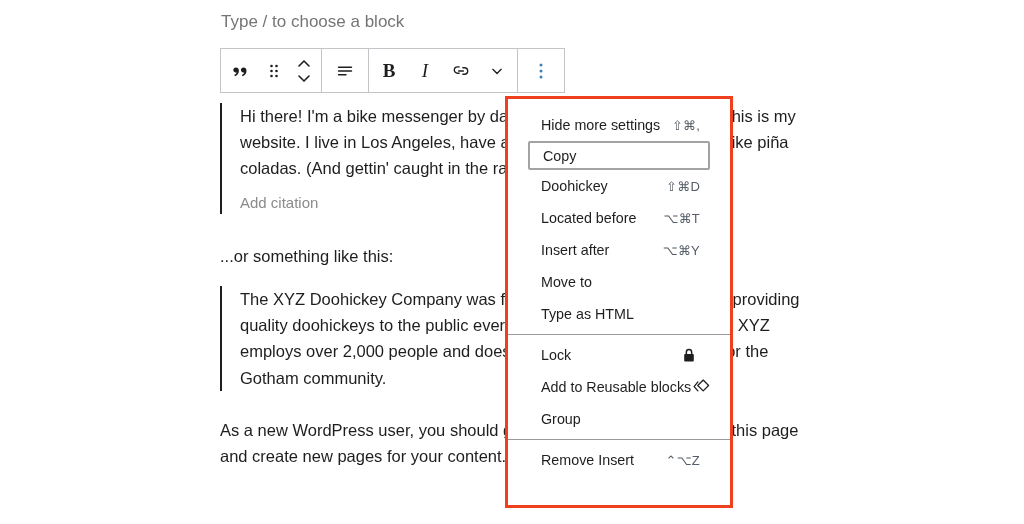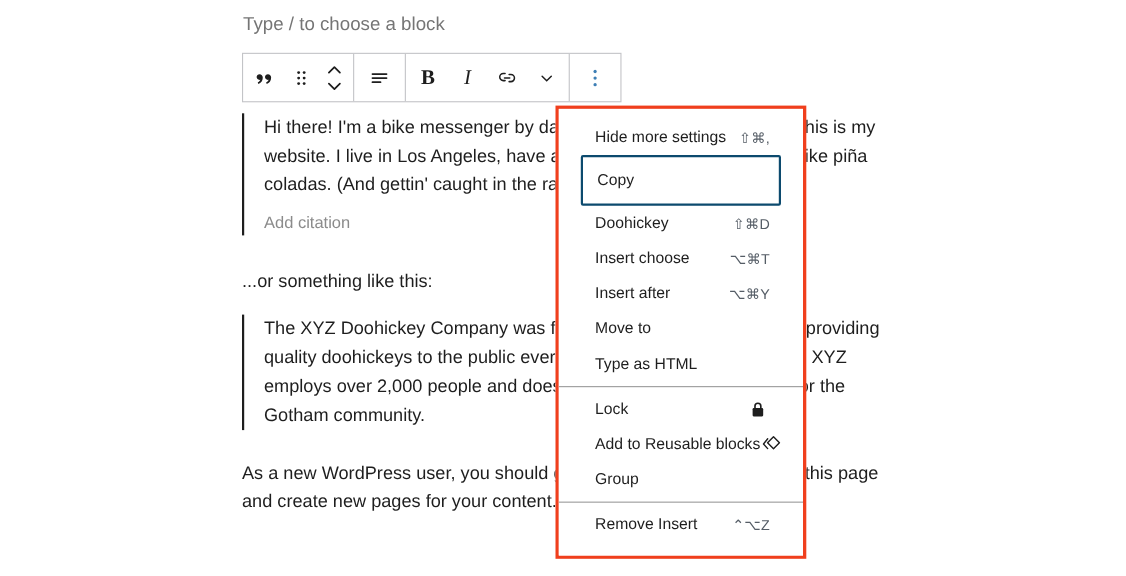--- a/index.html
+++ b/index.html
@@ -160,25 +160,25 @@
   .menu-item .label {
     white-space: nowrap;
   }
   .menu-item .shortcut {
     font-size: 13px;
     color: #555d66;
     letter-spacing: 0.2px;
     white-space: nowrap;
   }
   .menu-item.focused {
-    border: 2px solid #0c4a6e;
+    border: 2px solid #a3a3a3;
     border-radius: 2px;
     margin: 0 4px;
     padding-left: 13px;
-    height: 46px;
+    height: 29px;
   }
   .menu-item .icon-slot {
     display: flex;
     align-items: center;
     justify-content: center;
     width: 22px;
   }
   .menu-item .icon-slot svg { display: block; }
 </style>
 </head>
@@ -283,21 +283,21 @@
           <span class="label">Copy</span>
           <span class="shortcut"></span>
         </div>
 
         <div class="menu-item">
           <span class="label">Doohickey</span>
           <span class="shortcut">⇧⌘D</span>
         </div>
 
         <div class="menu-item">
-          <span class="label">Insert choose</span>
+          <span class="label">Located before</span>
           <span class="shortcut">⌥⌘T</span>
         </div>
 
         <div class="menu-item">
           <span class="label">Insert after</span>
           <span class="shortcut">⌥⌘Y</span>
         </div>
 
         <div class="menu-item">
           <span class="label">Move to</span>

